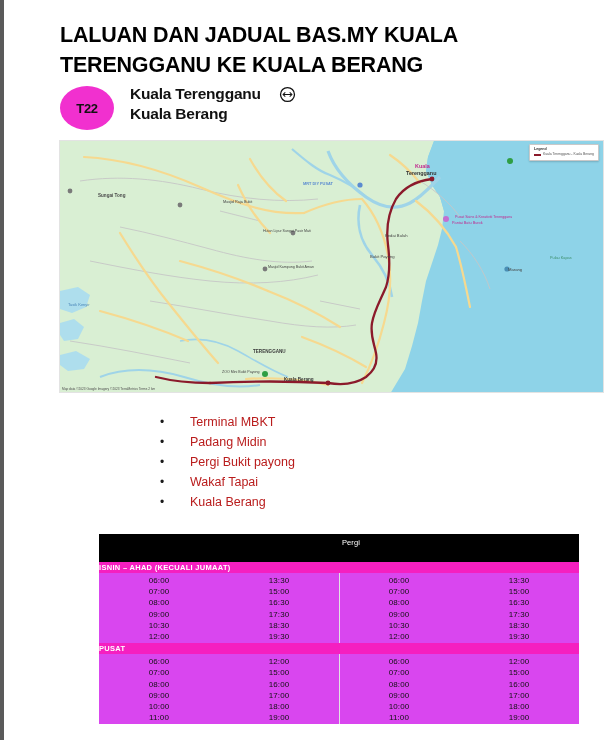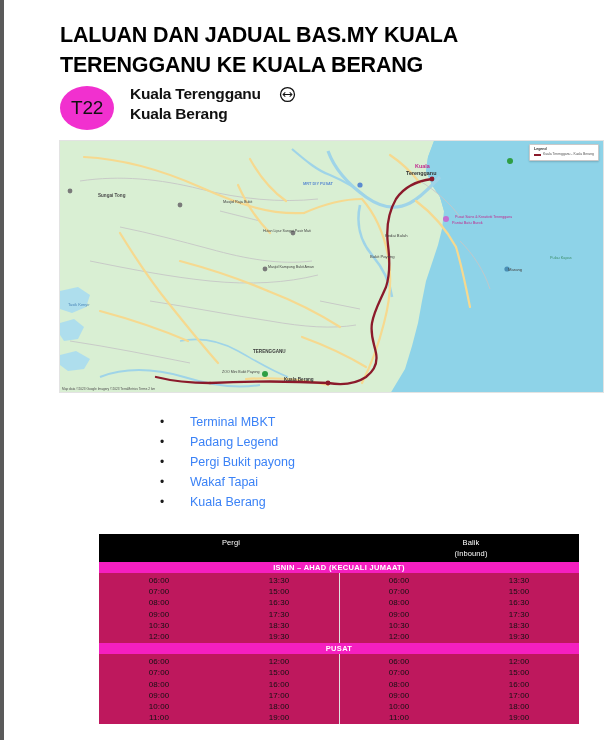--- a/index.html
+++ b/index.html
@@ -56,22 +56,22 @@
     top: 2px;
     width: 54px;
     height: 44px;
     border-radius: 50%;
     background: #f130cf;
     display: flex;
     align-items: center;
     justify-content: center;
   }
   .route-badge-label {
-    font-size: 19px;
-    font-weight: normal;
+    font-size: 13px;
+    font-weight: bold;
     color: #111;
     letter-spacing: -0.3px;
   }
   .route-names {
     position: absolute;
     left: 70px;
     top: 0px;
     font-size: 15.5px;
     font-weight: bold;
     line-height: 20px;
@@ -147,21 +147,21 @@
     top: 412px;
     width: 380px;
     margin: 0;
     padding: 0;
     list-style: none;
   }
   .stops li {
     position: relative;
     font-size: 12.5px;
     line-height: 20px;
-    color: #3b82f6;
+    color: #b91c1c;
     padding-left: 36px;
   }
   .stops li::before {
     content: "\2022";
     position: absolute;
     left: 6px;
     top: 0;
     font-size: 12px;
     color: #1a1a1a;
   }
@@ -184,30 +184,29 @@
     text-align: center;
     font-size: 7.5px;
     line-height: 11px;
     padding-top: 3px;
     letter-spacing: 0.1px;
     margin-left: 24px;
   }
   .band {
     background: #f51fc0;
     color: #ffffff;
-    text-align: center;
     font-size: 7.5px;
     font-weight: bold;
     letter-spacing: 0.3px;
     height: 11px;
     line-height: 11px;
   }
   .sched-block {
     display: flex;
-    background: #be185d;
+    background: #d946ef;
     position: relative;
     padding: 2px 0 1px 0;
   }
   .sched-block::after {
     content: "";
     position: absolute;
     left: 50%;
     top: 0;
     bottom: 0;
     width: 1px;
@@ -364,34 +363,30 @@
       </div>
     </div>
 
     <div class="map-attrib">Map data ©2023 Google
 Imagery ©2023 TerraMetrics
 Terms  2 km</div>
   </div>
 
   <ul class="stops">
       <li>Terminal MBKT</li>
-      <li>Padang Legend</li>
+      <li>Padang Midin</li>
       <li>Pergi Bukit payong</li>
       <li>Wakaf Tapai</li>
       <li>Kuala Berang</li>
     </ul>
 
   <div class="schedule">
     <div class="sched-head">
       <div class="half">
         <div>Pergi</div>
-      </div>
-      <div class="half">
-        <div>Balik</div>
-        <div>(Inbound)</div>
       </div>
     </div>
     <div id="schedule-body">
         <div class="band">ISNIN – AHAD (KECUALI JUMAAT)</div>
         <div class="sched-block">
           <div class="sched-half">
             <div class="sched-col">
               <div class="t">06:00</div>
               <div class="t">07:00</div>
               <div class="t">08:00</div>

